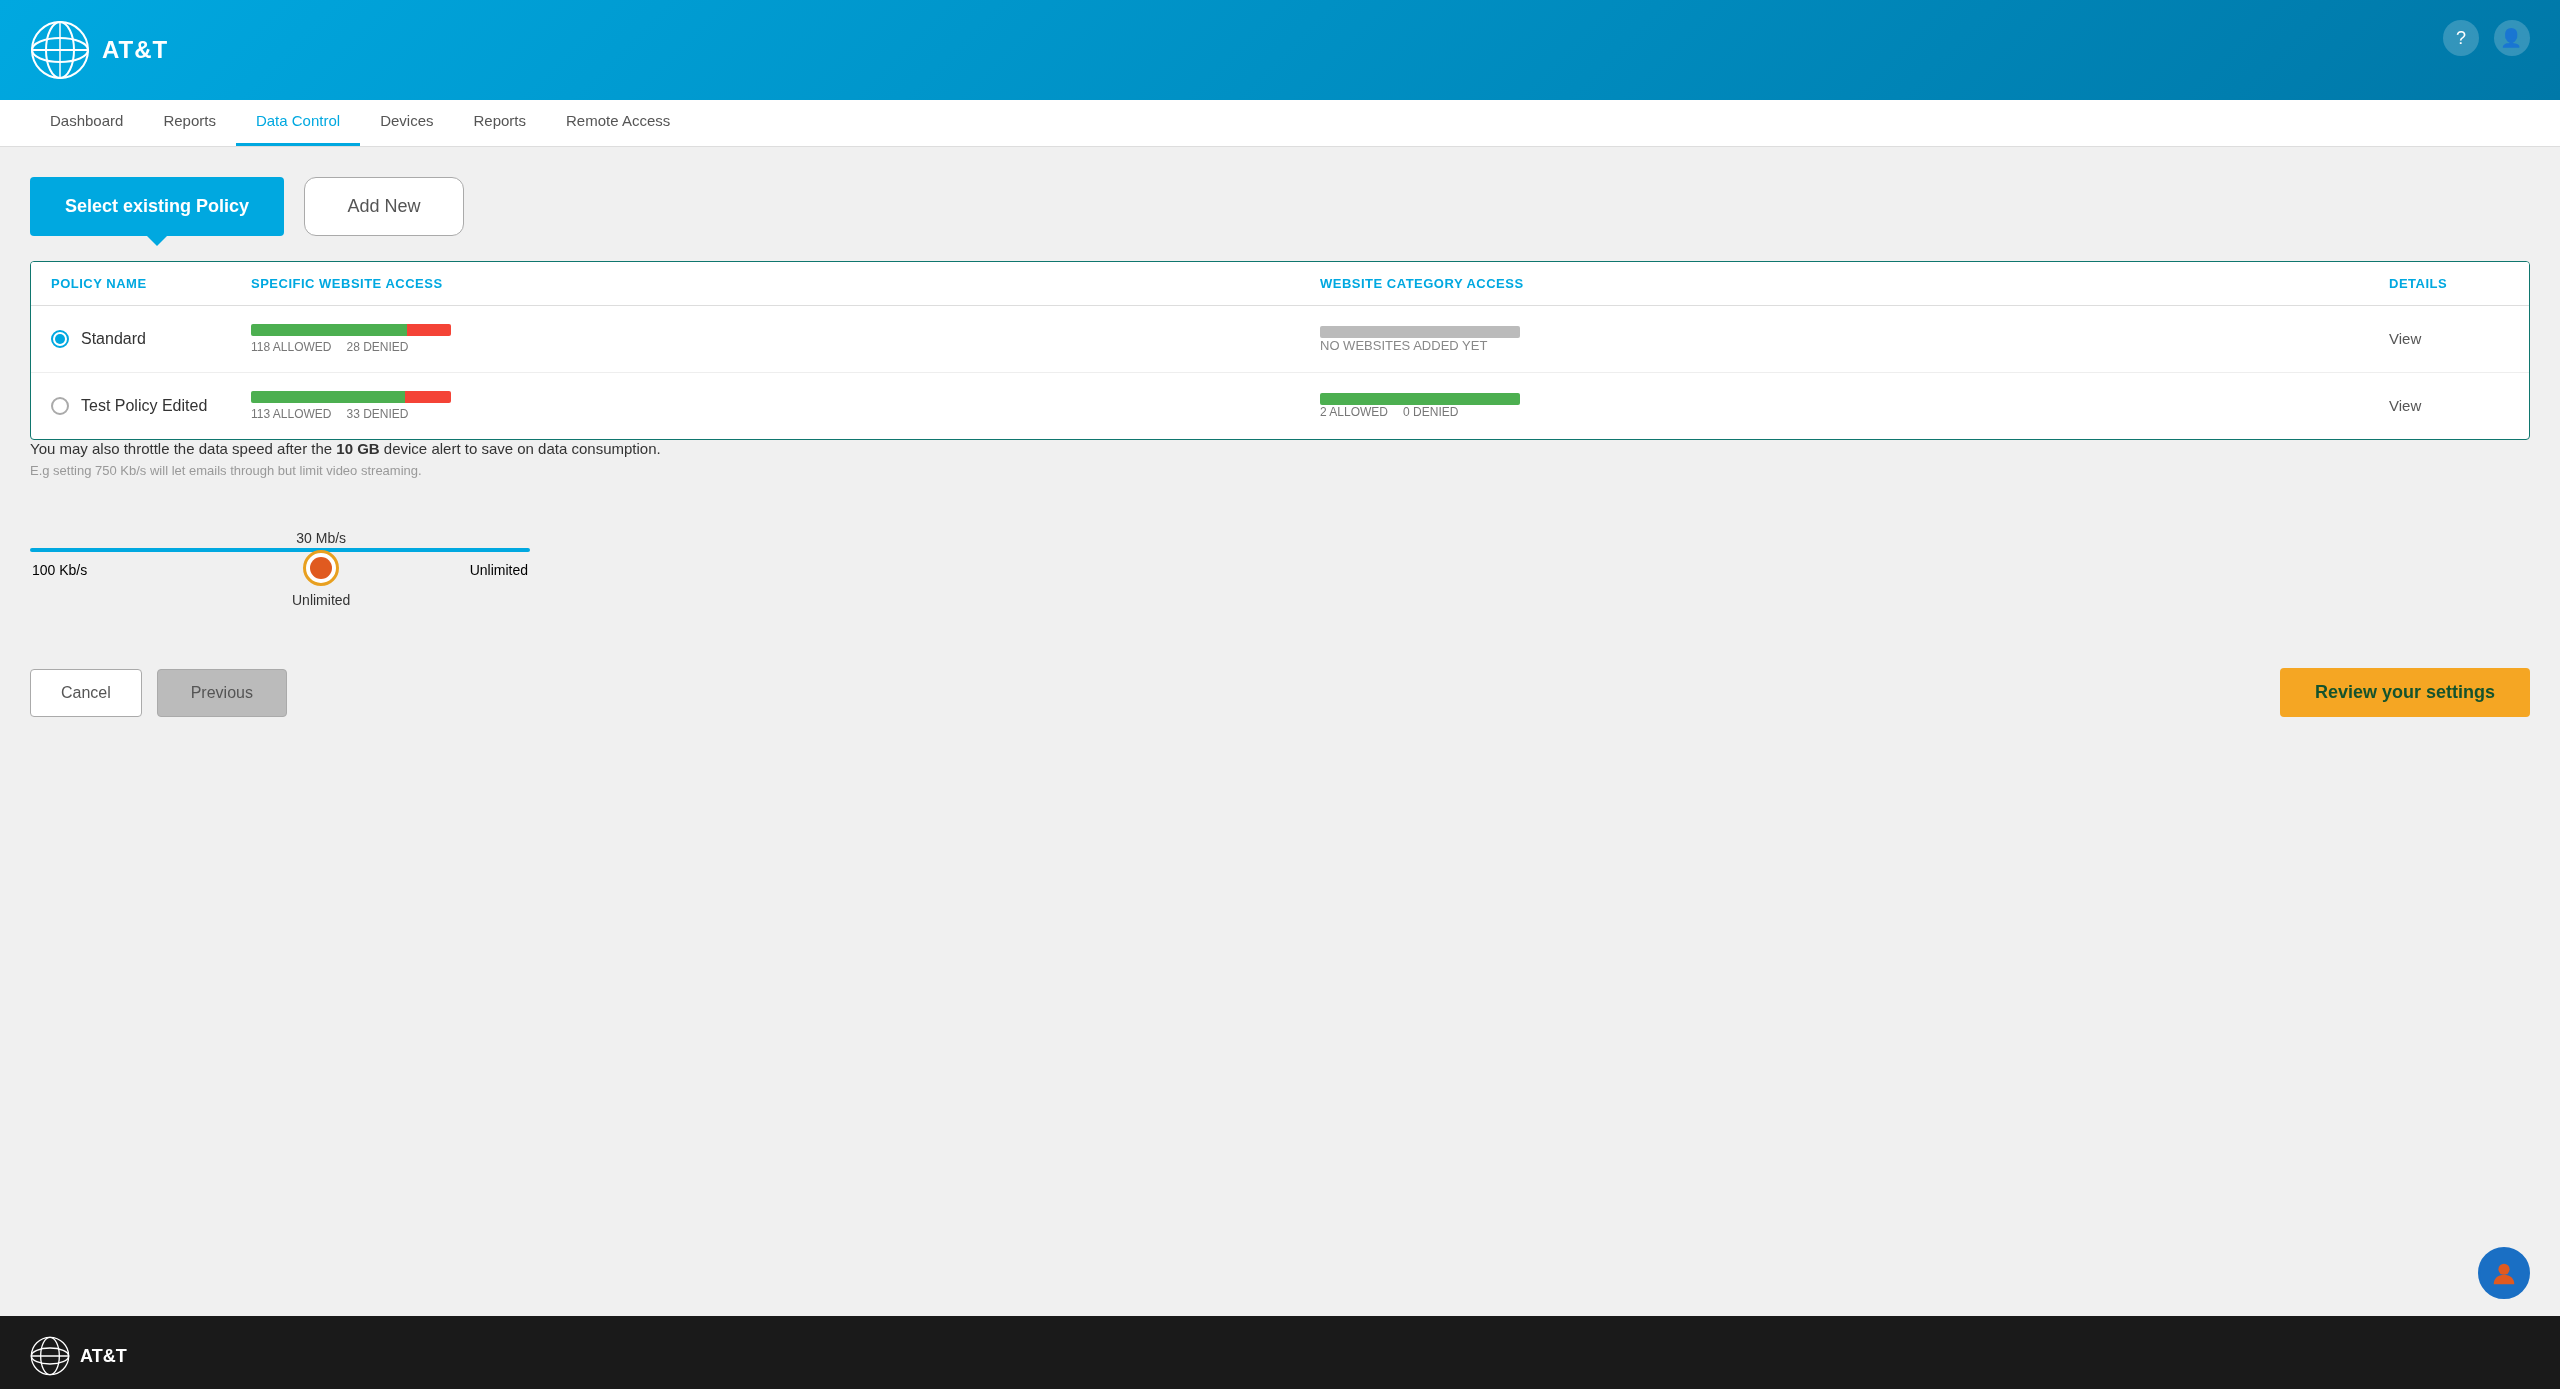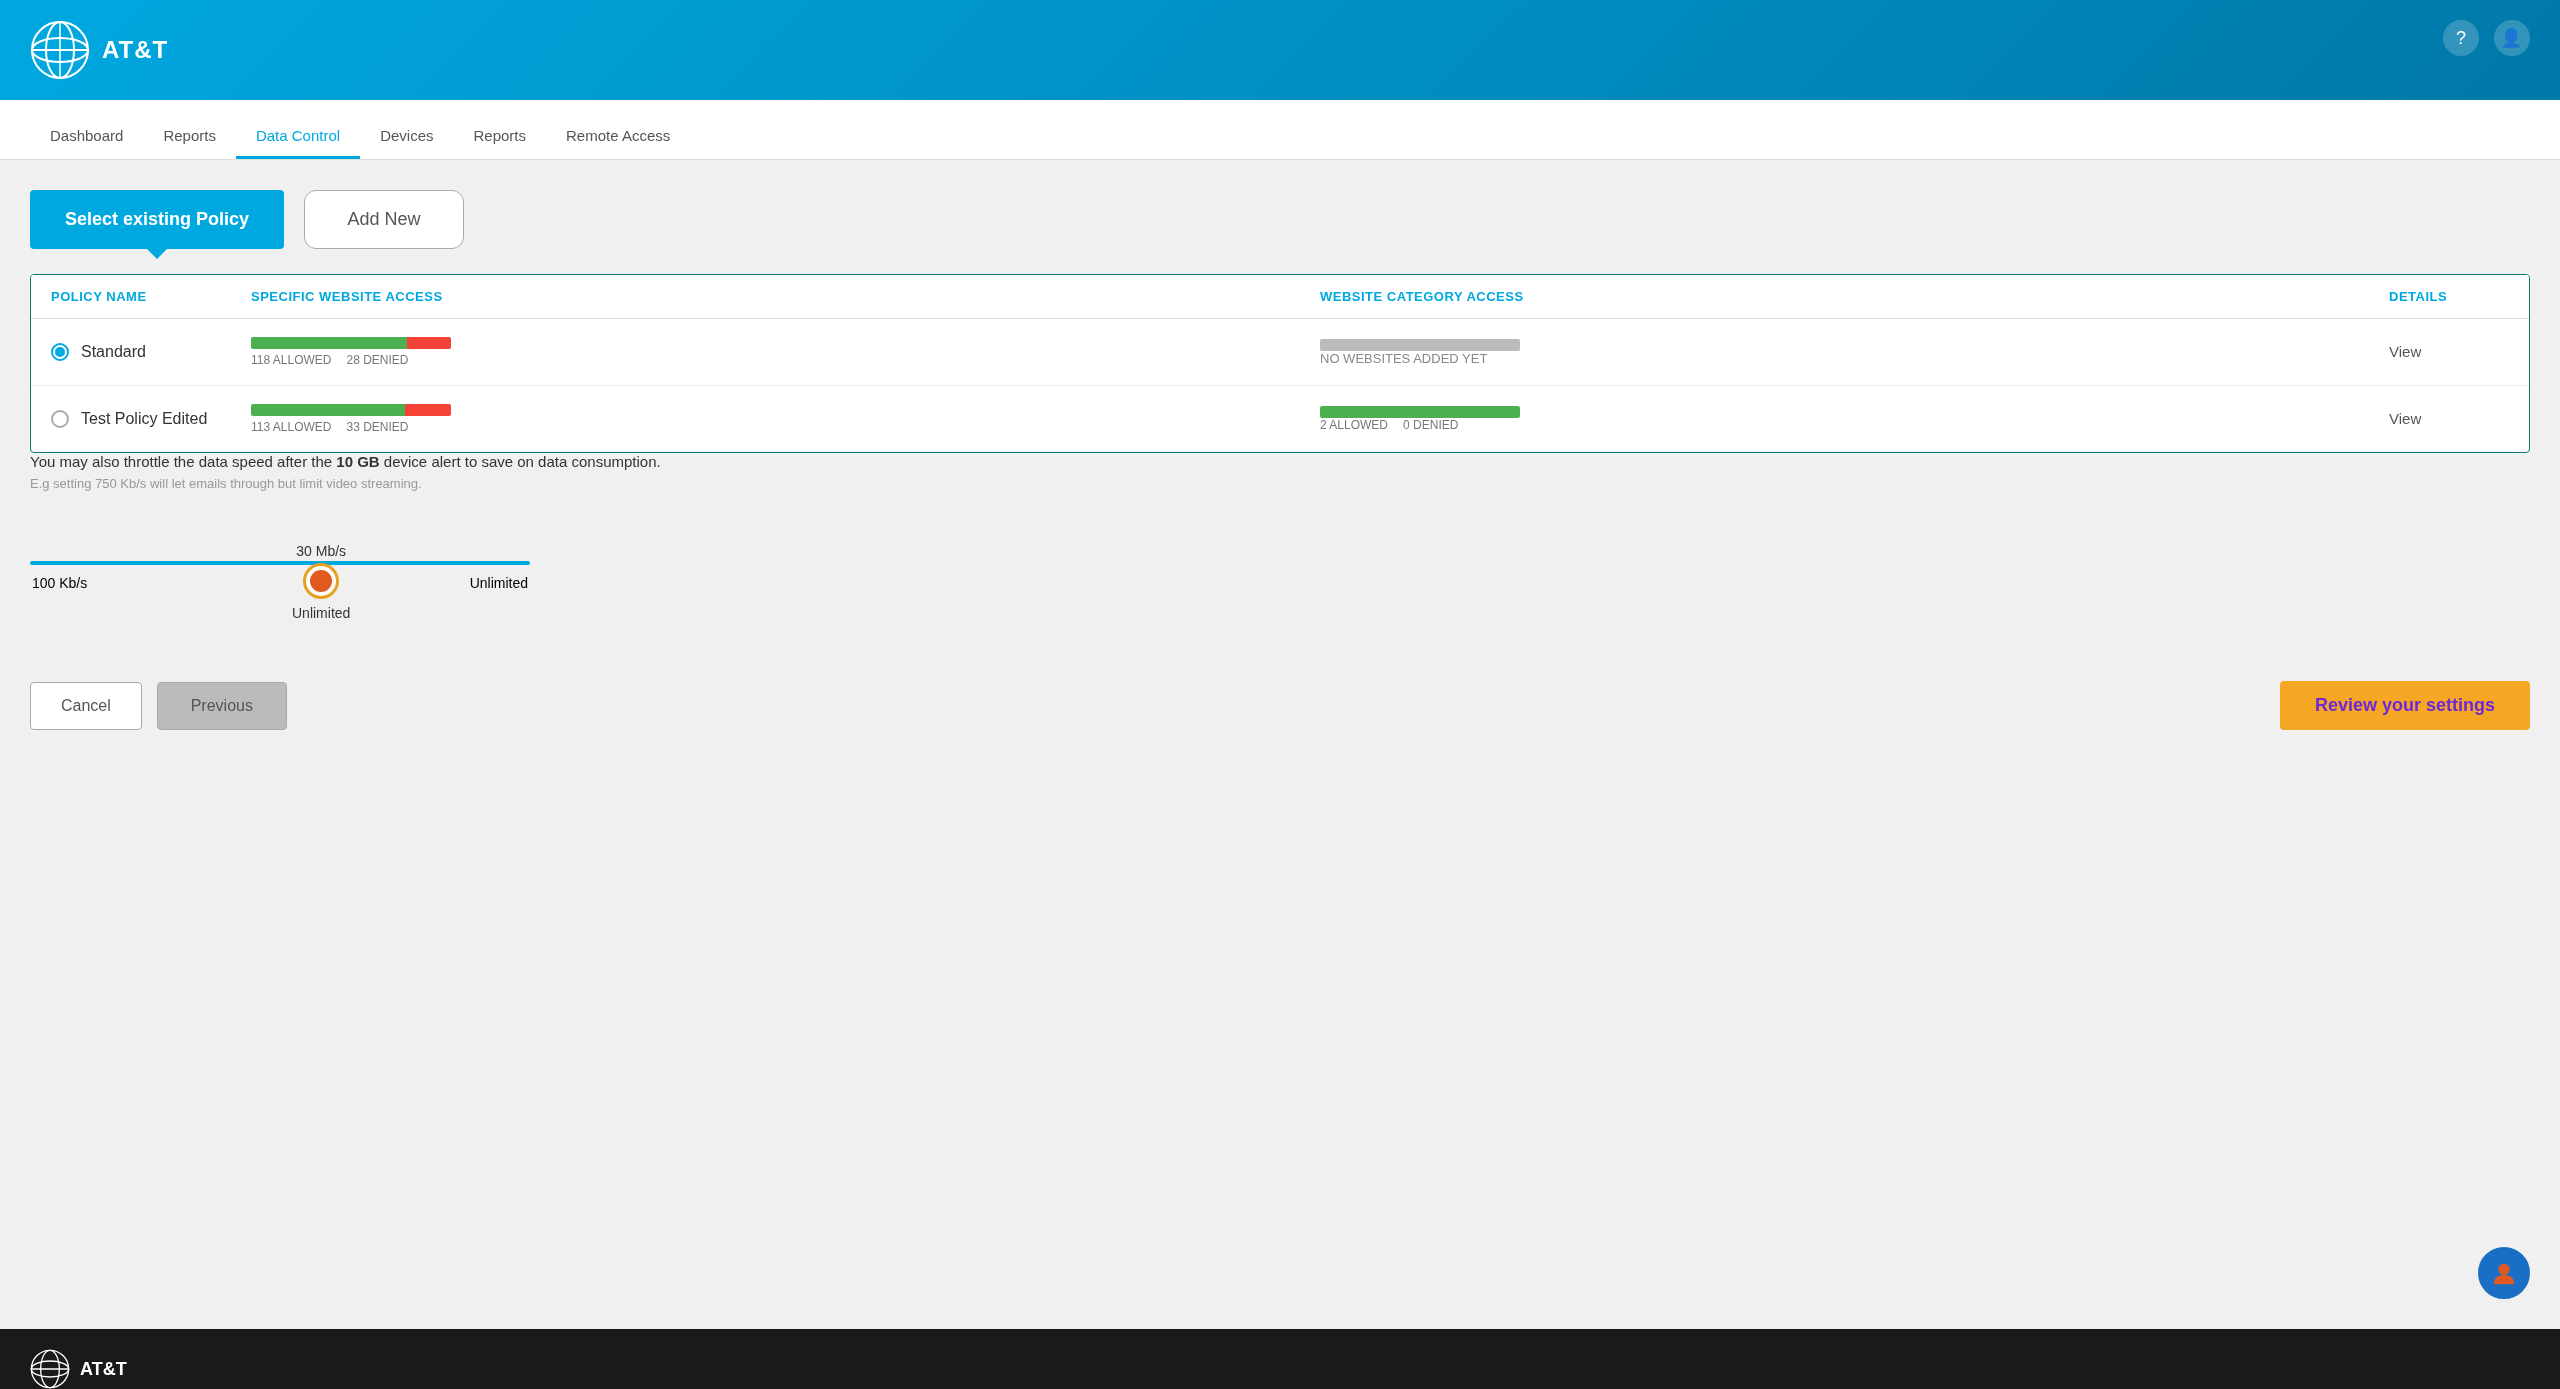--- a/index.html
+++ b/index.html
@@ -44,24 +44,23 @@
       cursor: pointer;
       display: flex;
       align-items: center;
       justify-content: center;
     }
 
     
     .nav {
       background: white;
       display: flex;
-      align-items: flex-end;
       padding: 0 30px;
       border-bottom: 1px solid #ddd;
-      height: 60px;
+      height: 47px;
     }
     .nav-item {
       padding: 12px 20px;
       font-size: 15px;
       color: #555;
       cursor: pointer;
       border-bottom: 3px solid transparent;
       text-decoration: none;
       white-space: nowrap;
     }
@@ -315,21 +314,21 @@
       color: #555;
       border: 1px solid #aaa;
       padding: 14px 30px;
       font-size: 16px;
       cursor: pointer;
       border-radius: 4px;
       min-width: 130px;
     }
     .btn-review {
       background: #f5a623;
-      color: #6d28d9;
+      color: #14532d;
       border: none;
       padding: 14px 35px;
       font-size: 18px;
       font-weight: bold;
       cursor: pointer;
       border-radius: 4px;
     }
 
     
     .footer {

